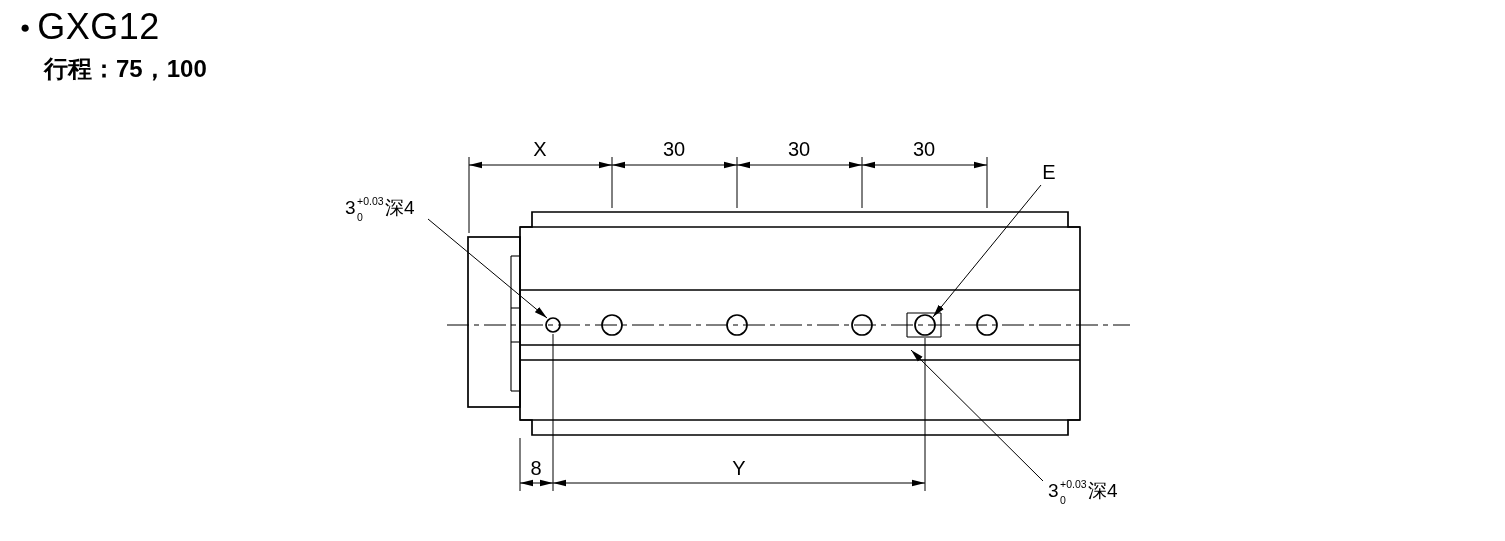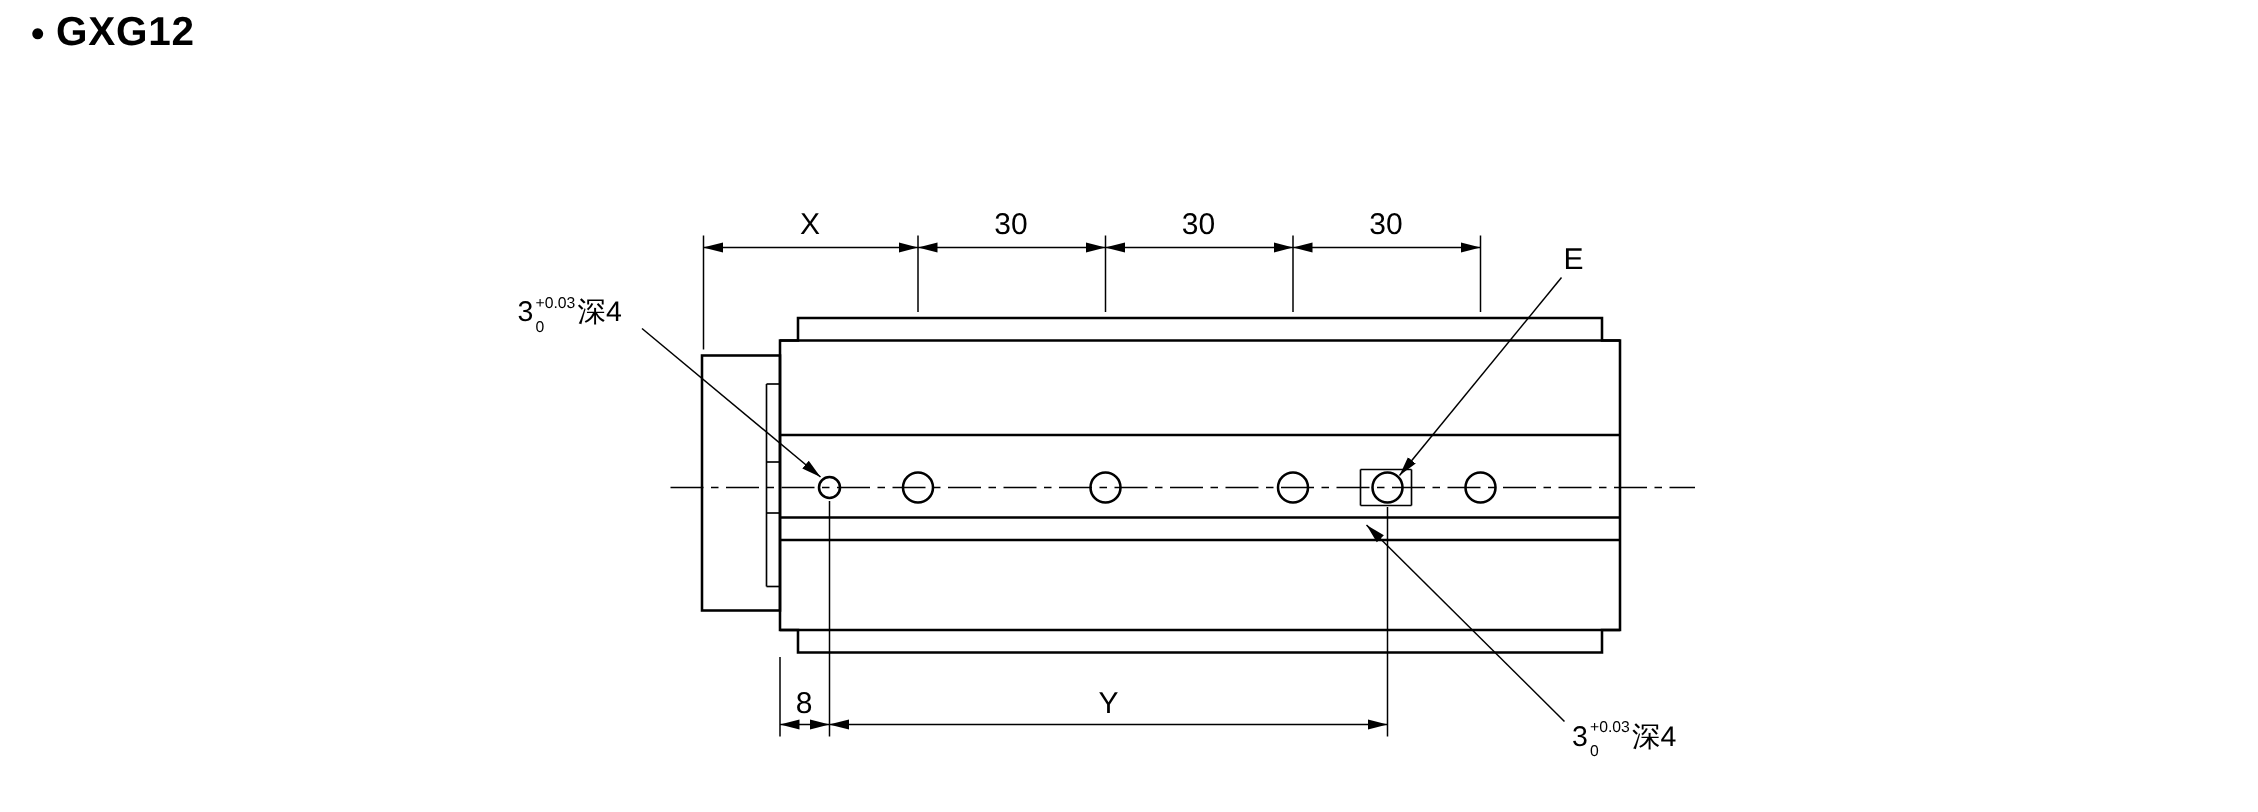--- a/index.html
+++ b/index.html
@@ -2,21 +2,21 @@
 <html><head>
 <meta charset="utf-8">
 <style>
   * { margin:0; padding:0; box-sizing:border-box; }
   html,body { background:#ffffff; }
   body { width:1505px; height:541px; font-family:"Liberation Sans", sans-serif; }
   .page { position:relative; width:1505px; height:541px; background:#fff; overflow:hidden; }
   .header { position:absolute; top:6px; left:20px; color:#000; z-index:2; }
   .title-row { display:flex; align-items:center; gap:7px; }
   .bullet { font-size:17px; line-height:1; }
-  .model { font-size:27px; font-weight:bold; letter-spacing:0.5px; }
+  .model { font-size:36px; font-weight:normal; letter-spacing:0.5px; }
   .stroke-label { font-size:24px; font-weight:bold; margin-left:24px; margin-top:5px; }
   svg.drawing { position:absolute; left:0; top:0; width:1505px; height:541px; }
   svg text { fill:#000; font-family:"Liberation Sans", sans-serif; }
   .outline { stroke:#000; stroke-width:1.7; fill:none; }
   .thin    { stroke:#000; stroke-width:1.1; fill:none; }
   .centerline { stroke:#000; stroke-width:1; stroke-dasharray:22 5 5 5; fill:none; }
   .dim { stroke:#000; stroke-width:1; fill:none; }
   .dim-label { font-size:20px; }
   .note-main { font-size:19px; }
   .note-small { font-size:10.5px; }
@@ -25,20 +25,21 @@
 </head>
 <body>
 
 <div class="page">
 
   <div class="header">
     <div class="title-row">
       <span class="bullet">●</span>
       <span class="model">GXG12</span>
     </div>
+    <div class="stroke-label">行程：75，100</div>
   </div>
 
   <svg class="drawing" viewBox="0 0 1505 541">
     <defs>
       <marker id="arrow" viewBox="0 0 12 8" refX="12" refY="4" markerWidth="13" markerHeight="9" orient="auto-start-reverse">
         <path d="M0,0.9 L12,4 L0,7.1 Z"></path>
       </marker>
     </defs>
 
     <line class="centerline" x1="447" y1="325" x2="1130" y2="325"></line>

